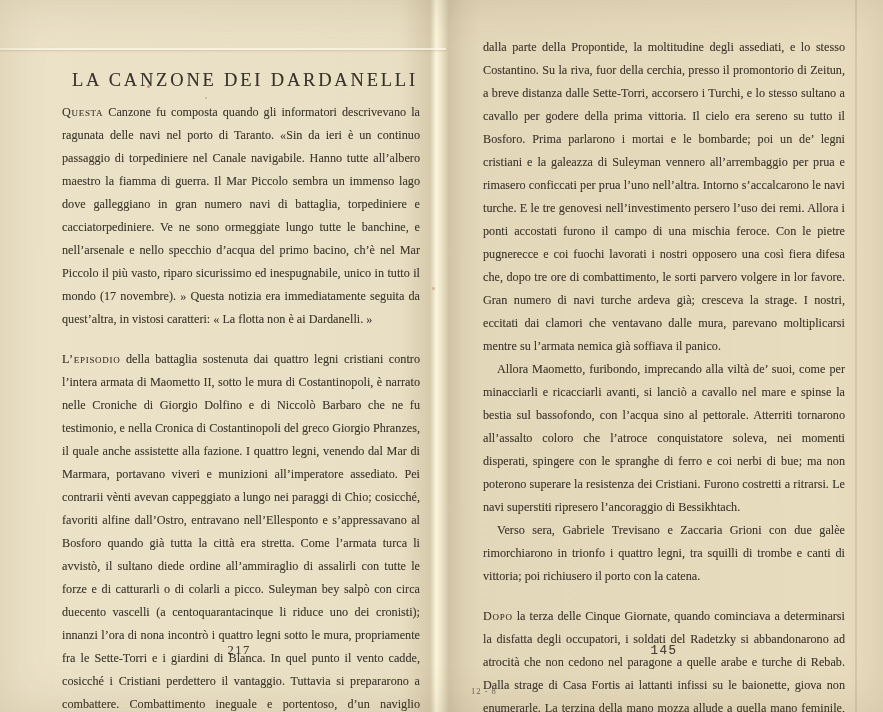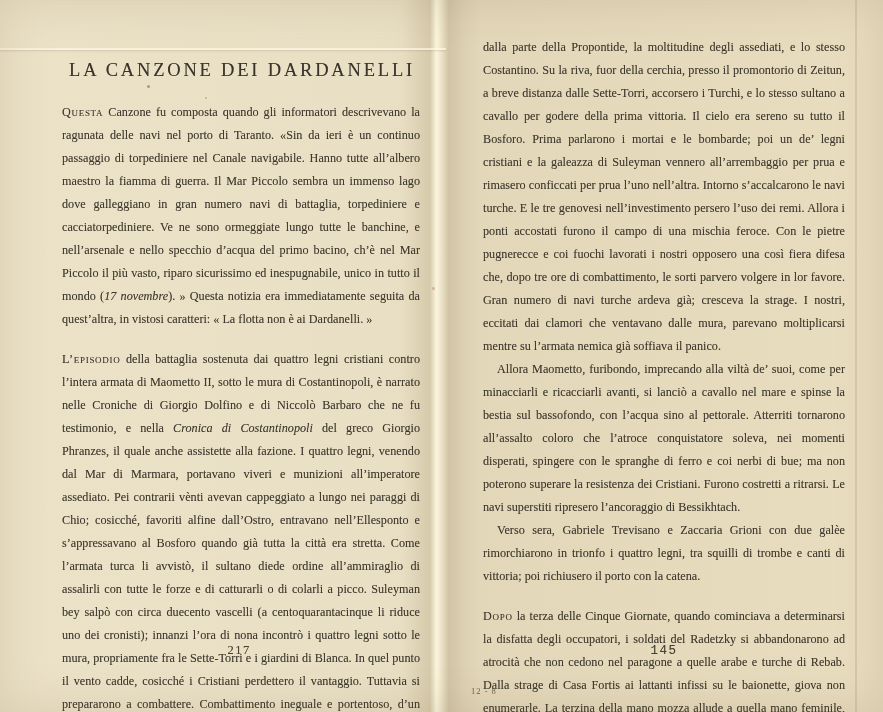--- a/index.html
+++ b/index.html
@@ -45,40 +45,40 @@
     box-shadow:inset 0 0 48px rgba(120,98,58,0.18);
     pointer-events:none;
   }
   .speck{position:absolute;border-radius:50%;pointer-events:none;}
   .speck.s1{left:147px;top:85px;width:3px;height:3px;background:rgba(150,84,52,0.55);}
   .speck.s2{left:205px;top:97px;width:2px;height:2px;background:rgba(150,94,58,0.4);}
   .speck.s3{left:432px;top:287px;width:3px;height:3px;background:rgba(160,96,60,0.35);}
 
   .chapter-title{
     position:absolute;left:60px;top:58px;width:360px;
-    margin:2px;text-align:center;
+    margin:12px;
     font-size:18.5px;font-weight:normal;
     letter-spacing:2.8px;
     color:#3a332a;
     text-shadow:0 0 0.5px rgba(58,51,42,0.4);
   }
   .body-block{
     position:absolute;
     font-size:12.2px;line-height:23px;
     text-align:justify;
     color:#3e382d;
     text-shadow:0 0 0.4px rgba(62,56,45,0.35);
   }
   .body-left{left:62px;top:101px;width:358px;}
   .body-right{left:483px;top:36px;width:362px;}
   p.para{margin:0;padding:0;}
   p.para.indent{text-indent:14px;}
   p.para.gap{margin-top:17px;}
   span.lead{font-variant:small-caps;letter-spacing:0.7px;}
-  span.italic{font-style:italic;margin-top:29px;}
+  span.italic{margin-top:29px;}
 
   .pagenum{
     position:absolute;width:358px;text-align:center;
     font-size:12.5px;letter-spacing:1.5px;color:#453f34;
     text-shadow:0 0 0.4px rgba(69,63,52,0.4);
   }
   .pagenum-left{left:60px;top:643px;}
   .pagenum-right{left:483px;top:644px;width:362px;font-family:Liberation Mono, monospace;}
   .signature{
     position:absolute;left:471px;top:686px;

